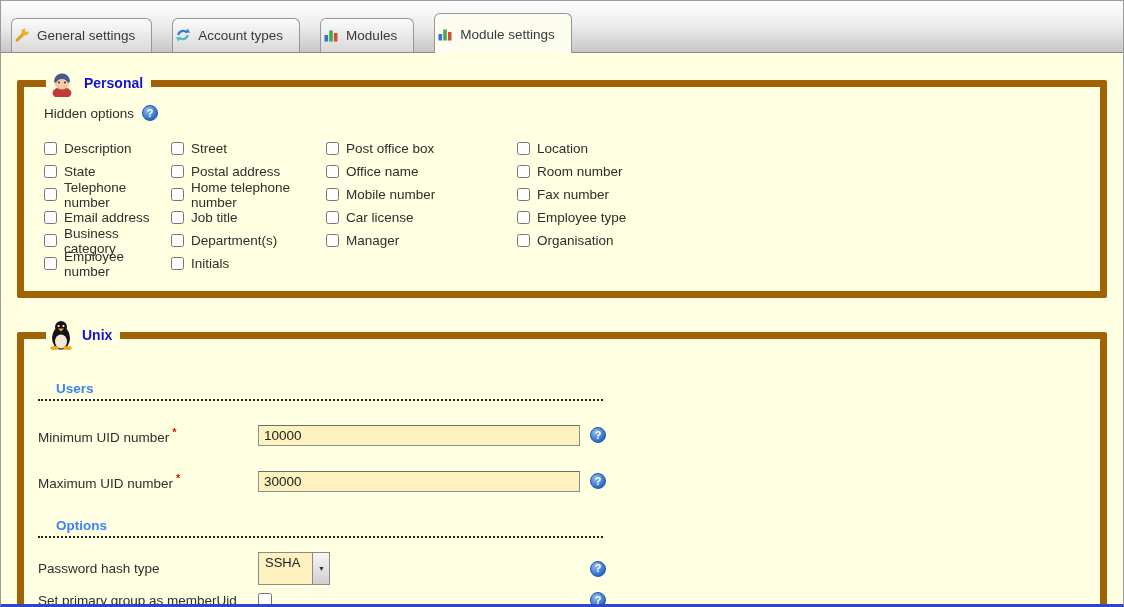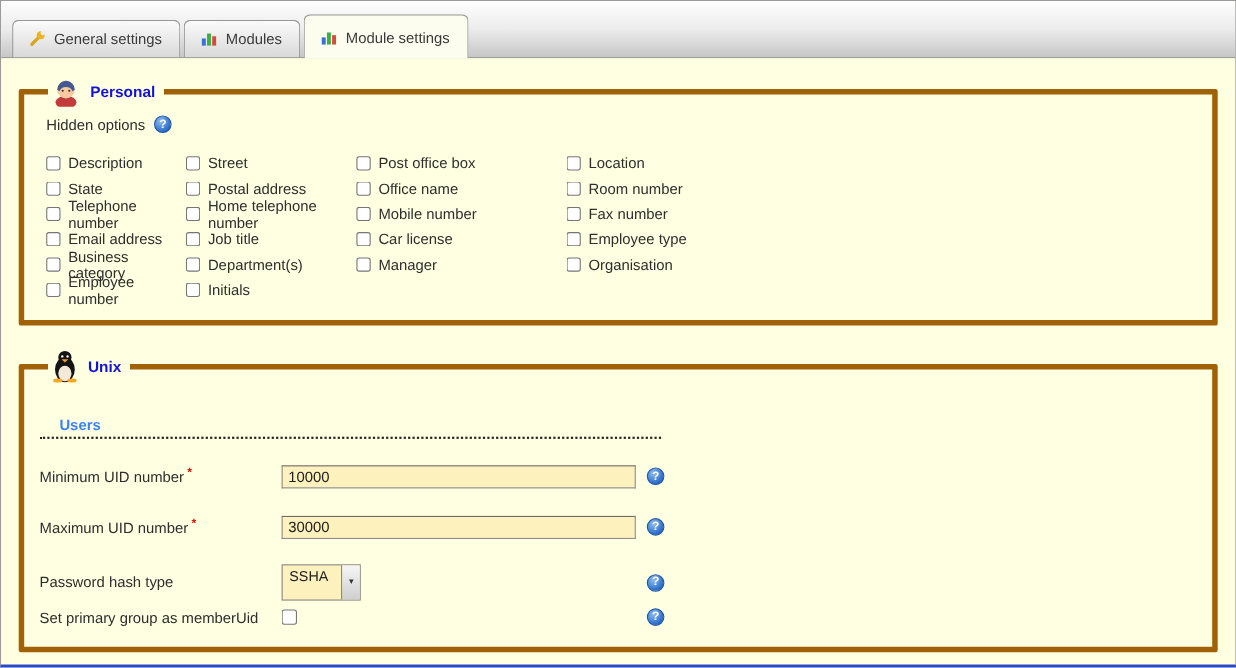--- a/index.html
+++ b/index.html
@@ -26,26 +26,26 @@
     height: 52px;
     padding-left: 10px;
     display: flex;
     align-items: flex-end;
     flex: none;
   }
   .tab {
     display: flex;
     align-items: center;
     gap: 7px;
-    padding: 8px 16px 9px 14px;
+    padding: 8px 16px 9px 2px;
     background: linear-gradient(#fbfbfb, #d9d9d9);
     border: 1px solid #979797;
     border-bottom: none;
     border-radius: 6px 6px 0 0;
-    margin-right: 3px;
+    margin-right: 20px;
     color: #3a3a3a;
     cursor: pointer;
     white-space: nowrap;
     position: relative;
     font-size: 13.5px;
   }
   .tab.active {
     background: #FCFCEF;
     padding-top: 12px;
     padding-bottom: 11px;
@@ -54,21 +54,21 @@
   }
   .ticon { display: inline-flex; width: 16px; height: 16px; }
   
   .content {
     flex: 1;
     background: #FFFFE1;
     padding: 2px 14px 6px;
     overflow: hidden;
   }
   fieldset {
-    border: 5px solid #a16207;
+    border: 7px solid #a16207;
     border-radius: 2px;
     padding: 2px 14px 12px;
   }
   fieldset.personal { margin: 14px 2px 4px; }
   fieldset.unix { margin: 22px 2px 4px; }
   legend {
     display: flex;
     align-items: center;
     gap: 8px;
     margin-left: 8px;
@@ -172,20 +172,31 @@
       <span class="ticon">
         <svg width="16" height="16" viewBox="0 0 16 16">
           <path d="M3 13.2 L8.6 7.6" stroke="#d9a520" stroke-width="3" stroke-linecap="round"></path>
           <circle cx="11" cy="5" r="3.6" fill="#e8b52a"></circle>
           <circle cx="13" cy="3" r="2.1" fill="#ededed"></circle>
         </svg>
       </span>
       <span>General settings</span>
     </div>
 
+    <div class="tab">
+      <span class="ticon">
+        <svg width="16" height="16" viewBox="0 0 16 16">
+          <path d="M3.2 8 a5 5 0 0 1 8.6 -2.4" stroke="#2e7dd1" stroke-width="2.2" fill="none"></path>
+          <polygon points="12.6,1.6 15.2,5.8 10.4,5.6" fill="#2e7dd1"></polygon>
+          <path d="M12.8 8 a5 5 0 0 1 -8.6 2.4" stroke="#49b8c8" stroke-width="2.2" fill="none"></path>
+          <polygon points="3.4,14.4 0.8,10.2 5.6,10.4" fill="#49b8c8"></polygon>
+        </svg>
+      </span>
+      <span>Account types</span>
+    </div>
 
     <div class="tab">
       <span class="ticon">
         <svg width="16" height="16" viewBox="0 0 16 16">
           <rect x="1.5" y="8" width="3.6" height="6.5" fill="#3a6fd8"></rect>
           <rect x="6.2" y="3.5" width="3.6" height="11" fill="#3fae49"></rect>
           <rect x="10.9" y="6" width="3.6" height="8.5" fill="#d84a3a"></rect>
         </svg>
       </span>
       <span>Modules</span>
@@ -349,20 +360,21 @@
       <div class="form-row">
         <span class="form-label">
           <span>Maximum UID number</span><span class="req">*</span>
         </span>
         <span class="form-control">
           <input class="text" type="text" value="30000" style="">
         </span>
         <span class="help">?</span>
       </div>
 
+      <div class="section options">Options</div>
 
       <div class="form-row tight">
         <span class="form-label">Password hash type</span>
         <span class="form-control">
           <span class="select">
             <span class="val">SSHA</span>
             <span class="btn">▼</span>
           </span>
         </span>
         <span class="help">?</span>

